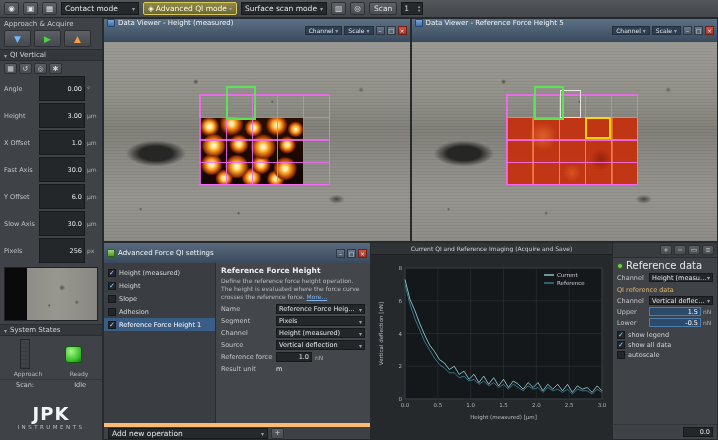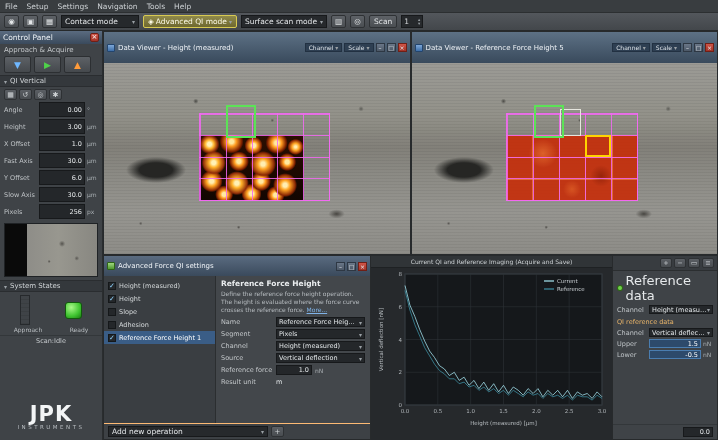--- a/index.html
+++ b/index.html
@@ -31,35 +31,35 @@
   .cp-close{width:9px;height:9px;background:linear-gradient(#d05548,#a23327);border:1px solid #701f16;border-radius:2px;color:#fff;font-size:7px;line-height:7px;text-align:center}
   .cp-sec{font-size:7px;color:#c3c7ca;padding:2px 4px 1px}
   .acq-btns{display:flex;gap:3px;padding:1px 4px 2px}
   .abtn{width:27px;height:17px;background:linear-gradient(#5d6166,#45494d);border:1px solid #2c2f32;border-radius:2px;display:flex;align-items:center;justify-content:center;font-size:9px}
   .c-blue{color:#6fb7ff}.c-green{color:#4fd24a}.c-orange{color:#ff9b3a}
   .sec-hdr{display:flex;align-items:center;gap:3px;background:#34383c;border-top:1px solid #2a2d30;border-bottom:1px solid #2a2d30;height:12px;padding:0 4px;font-size:7px;color:#d0d4d7}
   .mini-toolbar{display:flex;gap:2px;padding:2px 4px 1px}
   .mbtn{width:13px;height:11px;background:linear-gradient(#5b5f64,#484c50);border:1px solid #2e3134;border-radius:2px;font-size:7px;color:#cfd3d6;display:flex;align-items:center;justify-content:center}
   .prow{display:flex;align-items:center;gap:2px;padding:1px 4px;font-size:6.5px}
   .plab{width:33px;color:#bfc3c6;white-space:nowrap;overflow:hidden}
-  .pval{flex:1;height:15px;background:#24272a;border:1px solid #17191b;color:#e6e9eb;font-size:6.5px;display:flex;align-items:center;justify-content:flex-end;padding:0 2px}
+  .pval{flex:1;height:25px;background:#24272a;border:1px solid #17191b;color:#e6e9eb;font-size:6.5px;display:flex;align-items:center;justify-content:flex-end;padding:0 2px}
   .punit{width:11px;color:#a8aeb2;font-size:6px}
   .cam-thumb{margin:3px 4px;height:54px;border:1px solid #1f2225;background-color:#8e8d88;background-image:radial-gradient(circle 4px at 62% 38%,#54524d,rgba(0,0,0,0) 80%),radial-gradient(circle 3px at 78% 66%,#5a5853,rgba(0,0,0,0) 80%),radial-gradient(circle 2px at 48% 72%,#504e4a,rgba(0,0,0,0) 80%),linear-gradient(90deg,#0a0a0a 0 24%,#8e8d88 24%,#98978f 58%,#888781 100%)}
   .ss-body{display:flex;justify-content:space-around;align-items:center;padding:3px 2px 1px}
   .gauge{width:10px;height:30px;background:linear-gradient(#6a6e72,#4a4e52);border:1px solid #26292c;background-image:repeating-linear-gradient(0deg,#3a3e41 0 1px,rgba(0,0,0,0) 1px 4px)}
   .led{width:17px;height:17px;border-radius:3px;border:1px solid #115a0c;background:radial-gradient(circle at 35% 30%,#a8f788,#3fc430 60%,#1d7a14)}
   .ss-caps{display:flex;justify-content:space-around;font-size:6px;color:#b8bdc1;padding-bottom:2px}
-  .scan-row{display:flex;justify-content:center;padding:1px 16px;font-size:6.5px;color:#c6cacd;border-top:1px solid #33373a}
+  .scan-row{display:flex;justify-content:space-between;padding:1px 16px;font-size:6.5px;color:#c6cacd;border-top:1px solid #33373a}
   .logo{margin-top:auto;text-align:center;padding:4px 0 10px}
-  .logo-main{font-size:21px;font-weight:bold;color:#f3f5f6;letter-spacing:1px;line-height:20px}
+  .logo-main{font-size:18px;font-weight:bold;color:#f3f5f6;letter-spacing:1px;line-height:20px}
   .logo-sub{font-size:5.5px;color:#b9bec2;letter-spacing:2.5px}
 
   
   .viewer{flex:1;display:flex;flex-direction:column;border:1px solid #272a2c;min-width:0}
-  .viewer-title{height:31px;background:linear-gradient(#5d7185,#394a5c);display:flex;align-items:center;gap:3px;padding:0 3px;font-size:7px;color:#eef2f6;white-space:nowrap}
+  .viewer-title{height:23px;background:linear-gradient(#5d7185,#394a5c);display:flex;gap:3px;padding:0 3px;font-size:7px;color:#eef2f6;white-space:nowrap}
   .vt-icon{width:8px;height:8px;background:linear-gradient(#7fa8d8,#3c6ea8);border:1px solid #23456e;border-radius:1px}
   .vt-title{overflow:hidden;text-overflow:ellipsis}
   .vt-right{margin-left:auto;display:flex;align-items:center;gap:2px}
   .vt-sel{height:9px;background:#2e3f52;border:1px solid #223142;padding:0 3px;display:flex;align-items:center;gap:2px;font-size:6px;color:#dfe5ea}
   .win-btn{width:9px;height:9px;background:linear-gradient(#6a7788,#4c5867);border:1px solid #2e3844;font-size:6px;line-height:7px;color:#e8ecf0;text-align:center}
   .win-btn.close{background:linear-gradient(#d05548,#a23327);border-color:#701f16}
   .viewer-body{position:relative;flex:1;overflow:hidden;background:#111}
   .micro-bg{position:absolute;inset:0;background-color:#8f8e8a;background-image:
     radial-gradient(ellipse 30px 13px at 17% 56%,#262624 0 55%,rgba(38,38,36,0) 100%),
     radial-gradient(ellipse 11px 6px at 76% 79%,rgba(58,56,52,.85),rgba(0,0,0,0) 75%),
@@ -118,59 +118,51 @@
   .qi-heading{font-size:7.5px;font-weight:bold;color:#eaedef}
   .qi-note{font-size:6px;color:#b6bbbf;line-height:1.3;padding:1px 0 2px}
   .qi-note .link{color:#7fb3e8;text-decoration:underline}
   .frow{display:flex;align-items:center;gap:3px;height:12px;font-size:6.5px}
   .flab{width:52px;color:#c3c7ca;flex:none}
   .fsel{flex:1;max-width:108px;height:10px;background:#24272a;border:1px solid #17191b;display:flex;align-items:center;justify-content:space-between;gap:2px;padding:0 2px;color:#e2e6e8;min-width:0}
   .fsel span:first-child{white-space:nowrap;overflow:hidden;text-overflow:ellipsis}
   .fnum{width:36px;height:10px;background:#24272a;border:1px solid #17191b;color:#e2e6e8;display:flex;align-items:center;justify-content:flex-end;padding:0 2px}
   .funit{color:#a8aeb2;font-size:6px}
   .fstat{color:#e2e6e8}
-  .qi-footer{height:16px;border-top:1px solid #fdba74;display:flex;align-items:center;gap:3px;padding:0 4px;background:#3d4145}
+  .qi-footer{height:16px;border-top:4px solid #fdba74;display:flex;align-items:center;gap:3px;padding:0 4px;background:#3d4145}
   .qi-footer .tsel{flex:1;max-width:160px;height:11px}
 
   
   .chart-panel{width:241px;background:#26292c;border-top:1px solid #272a2c;display:flex;flex-direction:column}
   .chart-title{height:12px;font-size:6px;color:#cdd2d5;display:flex;align-items:center;justify-content:center;background:#303437;border-bottom:1px solid #1e2123;white-space:nowrap;overflow:hidden;padding:0 4px}
   .chart-wrap{flex:1;display:flex;align-items:center;justify-content:center}
 
   
   .ref-panel{width:106px;background:#3f4347;border:1px solid #272a2c;display:flex;flex-direction:column;font-size:6.5px}
   .ref-icons{display:flex;gap:2px;padding:2px 3px;justify-content:flex-end;background:#383c40;border-bottom:1px solid #2b2e30}
   .ricon{width:12px;height:10px;background:linear-gradient(#5b5f64,#484c50);border:1px solid #2e3134;border-radius:2px;font-size:6.5px;color:#cfd3d6;display:flex;align-items:center;justify-content:center}
-  .ref-title-row{display:flex;align-items:center;gap:3px;padding:2px 4px 1px;font-size:13px;color:#e6e9eb}
+  .ref-title-row{display:flex;align-items:center;gap:3px;padding:2px 4px 1px;font-size:10px;color:#e6e9eb}
   .dot{width:6px;height:6px;border-radius:50%;background:#6fd24a;border:1px solid #2d6414}
   .rrow{display:flex;align-items:center;gap:2px;padding:1px 4px}
   .rlab{width:30px;color:#bfc4c7;flex:none}
   .rsel{flex:1;height:9px;background:#24272a;border:1px solid #17191b;display:flex;justify-content:space-between;align-items:center;padding:0 2px;color:#e2e6e8;min-width:0}
   .rsel span:first-child{white-space:nowrap;overflow:hidden;text-overflow:ellipsis}
   .rsub{color:#e8b46a;font-size:6.5px;padding:3px 4px 1px}
   .rnum{flex:1;height:9px;background:#2d4a6b;border:1px solid #4a7db0;color:#fff;display:flex;align-items:center;justify-content:flex-end;padding:0 2px}
   .runit{width:10px;color:#a8aeb2;font-size:6px}
   .rcbs{padding-top:2px}
   .rcb-row{display:flex;align-items:center;gap:3px;padding:1px 4px;color:#cdd1d4}
   .ref-footer{margin-top:auto;display:flex;justify-content:flex-end;align-items:center;gap:2px;padding:2px 4px;border-top:1px solid #33373a}
   .ref-footer .fnum{width:30px}
 </style>
 </head>
 <body>
 
 <div class="app">
 
-  <div class="menubar" id="menubar">
-      <div class="menu-item">File</div>
-      <div class="menu-item">Setup</div>
-      <div class="menu-item">Settings</div>
-      <div class="menu-item">Navigation</div>
-      <div class="menu-item">Tools</div>
-      <div class="menu-item">Help</div>
-    </div>
 
   <div class="toolbar">
     <div class="tbtn icon">
         <span>◉</span>
       </div>
     <div class="tbtn icon">
         <span>▣</span>
       </div>
     <div class="tbtn icon">
         <span>▦</span>
@@ -202,24 +194,20 @@
       <span class="arrs">
           <span>▴</span>
           <span>▾</span>
         </span>
     </div>
   </div>
 
   <div class="main">
 
     <div class="control-panel">
-      <div class="cp-header">
-        <span>Control Panel</span>
-        <span class="cp-close">×</span>
-      </div>
       <div class="cp-sec">Approach &amp; Acquire</div>
       <div class="acq-btns">
         <div class="abtn">
             <span class="c-blue">▼</span>
           </div>
         <div class="abtn">
             <span class="c-green">▶</span>
           </div>
         <div class="abtn">
             <span class="c-orange">▲</span>
@@ -540,20 +528,34 @@
                 <span class="rlab">Upper</span>
                 <div class="rnum">1.5</div>
                 <span class="runit">nN</span>
               </div>
               <div class="rrow">
                 <span class="rlab">Lower</span>
                 <div class="rnum">-0.5</div>
                 <span class="runit">nN</span>
               </div>
             </div>
+          <div class="rcbs" id="refCbs">
+              <div class="rcb-row">
+                <span class="cb on"></span>
+                <span>show legend</span>
+              </div>
+              <div class="rcb-row">
+                <span class="cb on"></span>
+                <span>show all data</span>
+              </div>
+              <div class="rcb-row">
+                <span class="cb"></span>
+                <span>autoscale</span>
+              </div>
+            </div>
           <div class="ref-footer">
             <div class="fnum">0.0</div>
           </div>
         </div>
 
       </div>
     </div>
   </div>
 </div>
 

